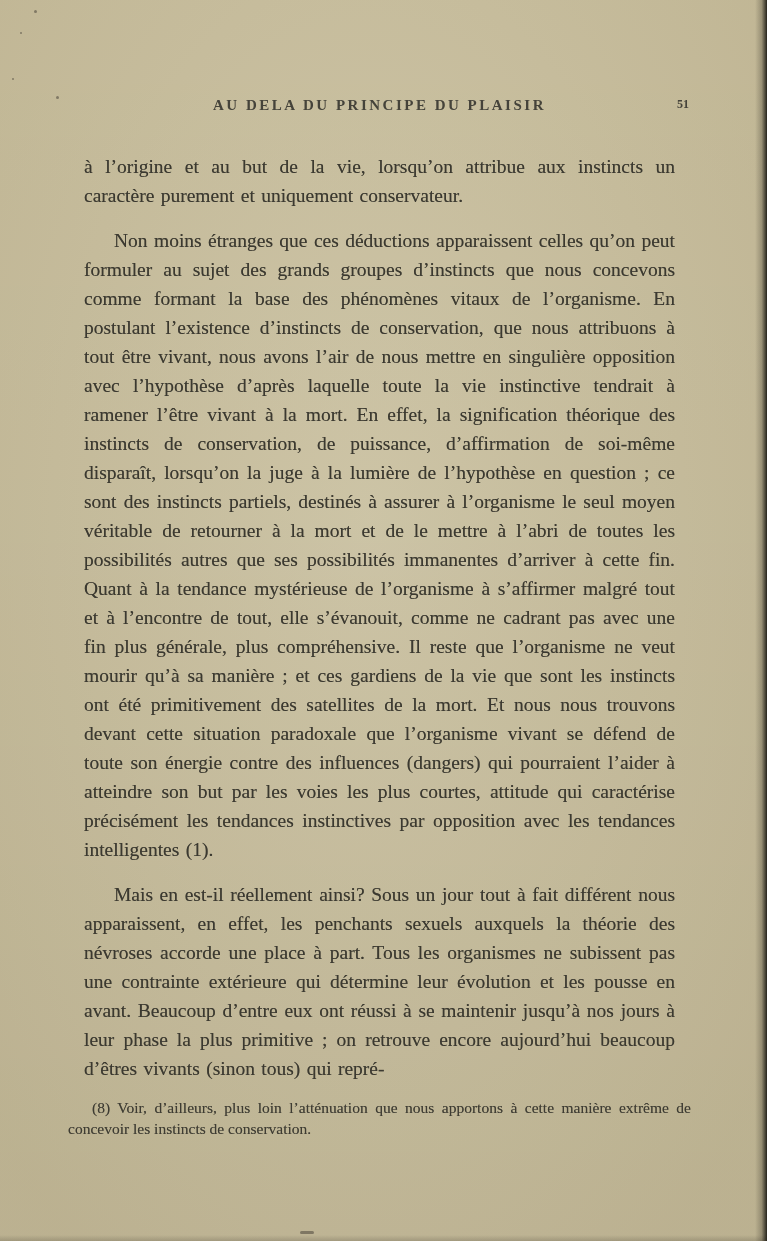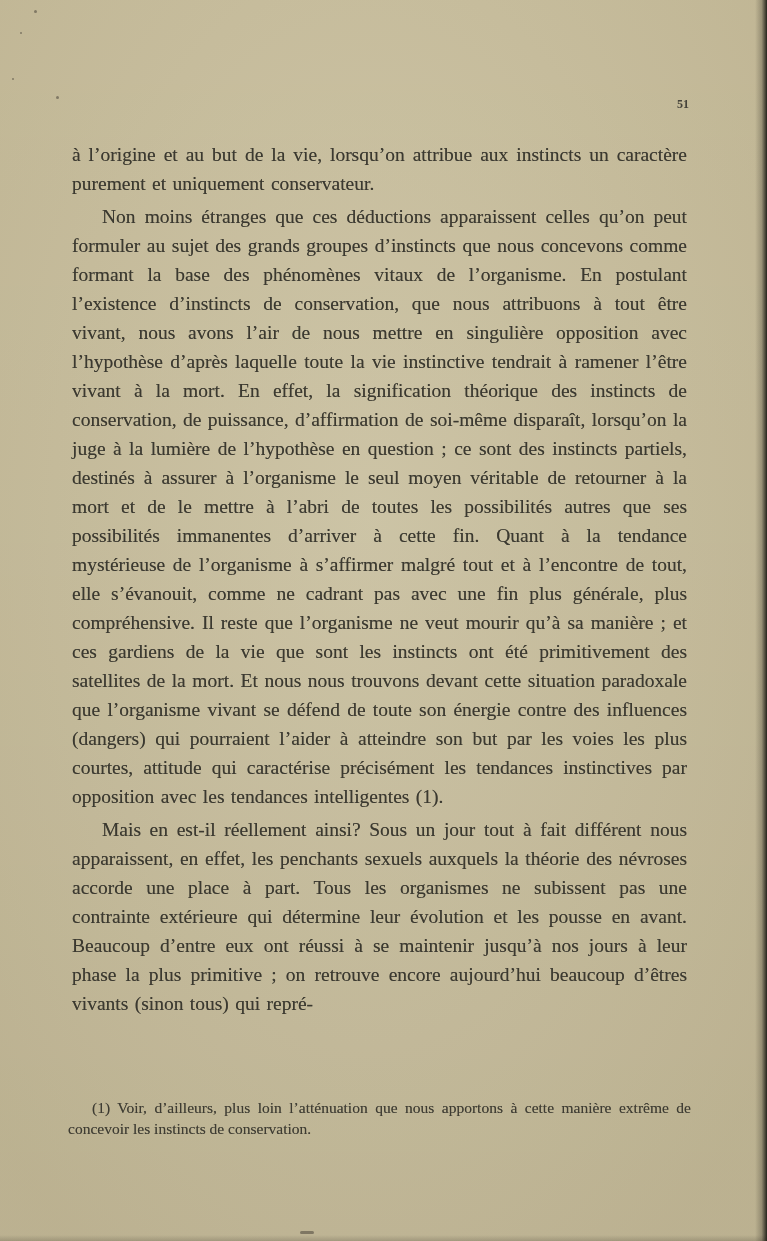--- a/index.html
+++ b/index.html
@@ -70,21 +70,21 @@
     left: 68px;
     right: 76px;
     font-size: 19.5px;
     line-height: 29px;
     text-align: justify;
     color: #3b3930;
     text-shadow: 0 0 0.5px rgba(59,57,48,0.55);
     word-spacing: 1.5px;
   }
   .text-block p {
-    margin: 4px;
+    margin: 16px;
   }
   .text-block p.indent {
     text-indent: 30px;
   }
   .footnote {
     position: absolute;
     top: 1097px;
     left: 68px;
     right: 76px;
     font-size: 15.5px;
@@ -102,24 +102,25 @@
 
   <div class="scan-edge-right"></div>
   <div class="scan-edge-bottom"></div>
   <div class="speck" style="left:34px; top:10px; width:3px; height:3px;"></div>
   <div class="speck" style="left:20px; top:32px; width:2px; height:2px;"></div>
   <div class="speck" style="left:12px; top:78px; width:2px; height:2px;"></div>
   <div class="speck" style="left:56px; top:96px; width:3px; height:3px;"></div>
   <div class="speck" style="left:300px; top:1231px; width:14px; height:3px; border-radius:2px;"></div>
 
   <div class="running-header">
+    <span class="running-title">AU DELA DU PRINCIPE DU PLAISIR</span>
     <span class="page-number">51</span>
   </div>
 
   <div class="text-block">
     <p>à l’origine et au but de la vie, lorsqu’on attribue aux instincts un caractère purement et uniquement conservateur.</p>
     <p class="indent">Non moins étranges que ces déductions apparaissent celles qu’on peut formuler au sujet des grands groupes d’instincts que nous concevons comme formant la base des phénomènes vitaux de l’organisme. En postulant l’existence d’instincts de conservation, que nous attribuons à tout être vivant, nous avons l’air de nous mettre en singulière opposition avec l’hypothèse d’après laquelle toute la vie instinctive tendrait à ramener l’être vivant à la mort. En effet, la signification théorique des instincts de conservation, de puissance, d’affirmation de soi-même disparaît, lorsqu’on la juge à la lumière de l’hypothèse en question ; ce sont des instincts partiels, destinés à assurer à l’organisme le seul moyen véritable de retourner à la mort et de le mettre à l’abri de toutes les possibilités autres que ses possibilités immanentes d’arriver à cette fin. Quant à la tendance mystérieuse de l’organisme à s’affirmer malgré tout et à l’encontre de tout, elle s’évanouit, comme ne cadrant pas avec une fin plus générale, plus compréhensive. Il reste que l’organisme ne veut mourir qu’à sa manière ; et ces gardiens de la vie que sont les instincts ont été primitivement des satellites de la mort. Et nous nous trouvons devant cette situation paradoxale que l’organisme vivant se défend de toute son énergie contre des influences (dangers) qui pourraient l’aider à atteindre son but par les voies les plus courtes, attitude qui caractérise précisément les tendances instinctives par opposition avec les tendances intelligentes (1).</p>
     <p class="indent">Mais en est-il réellement ainsi? Sous un jour tout à fait différent nous apparaissent, en effet, les penchants sexuels auxquels la théorie des névroses accorde une place à part. Tous les organismes ne subissent pas une contrainte extérieure qui détermine leur évolution et les pousse en avant. Beaucoup d’entre eux ont réussi à se maintenir jusqu’à nos jours à leur phase la plus primitive ; on retrouve encore aujourd’hui beaucoup d’êtres vivants (sinon tous) qui repré-</p>
   </div>
 
-  <div class="footnote">(1) Voir, d’ailleurs, plus loin l’atténuation que nous apportons à cette manière extrême de concevoir les instincts de conservation.</div>
+  <div class="footnote">(8) Voir, d’ailleurs, plus loin l’atténuation que nous apportons à cette manière extrême de concevoir les instincts de conservation.</div>
 
 </div>
 
 </body></html>

